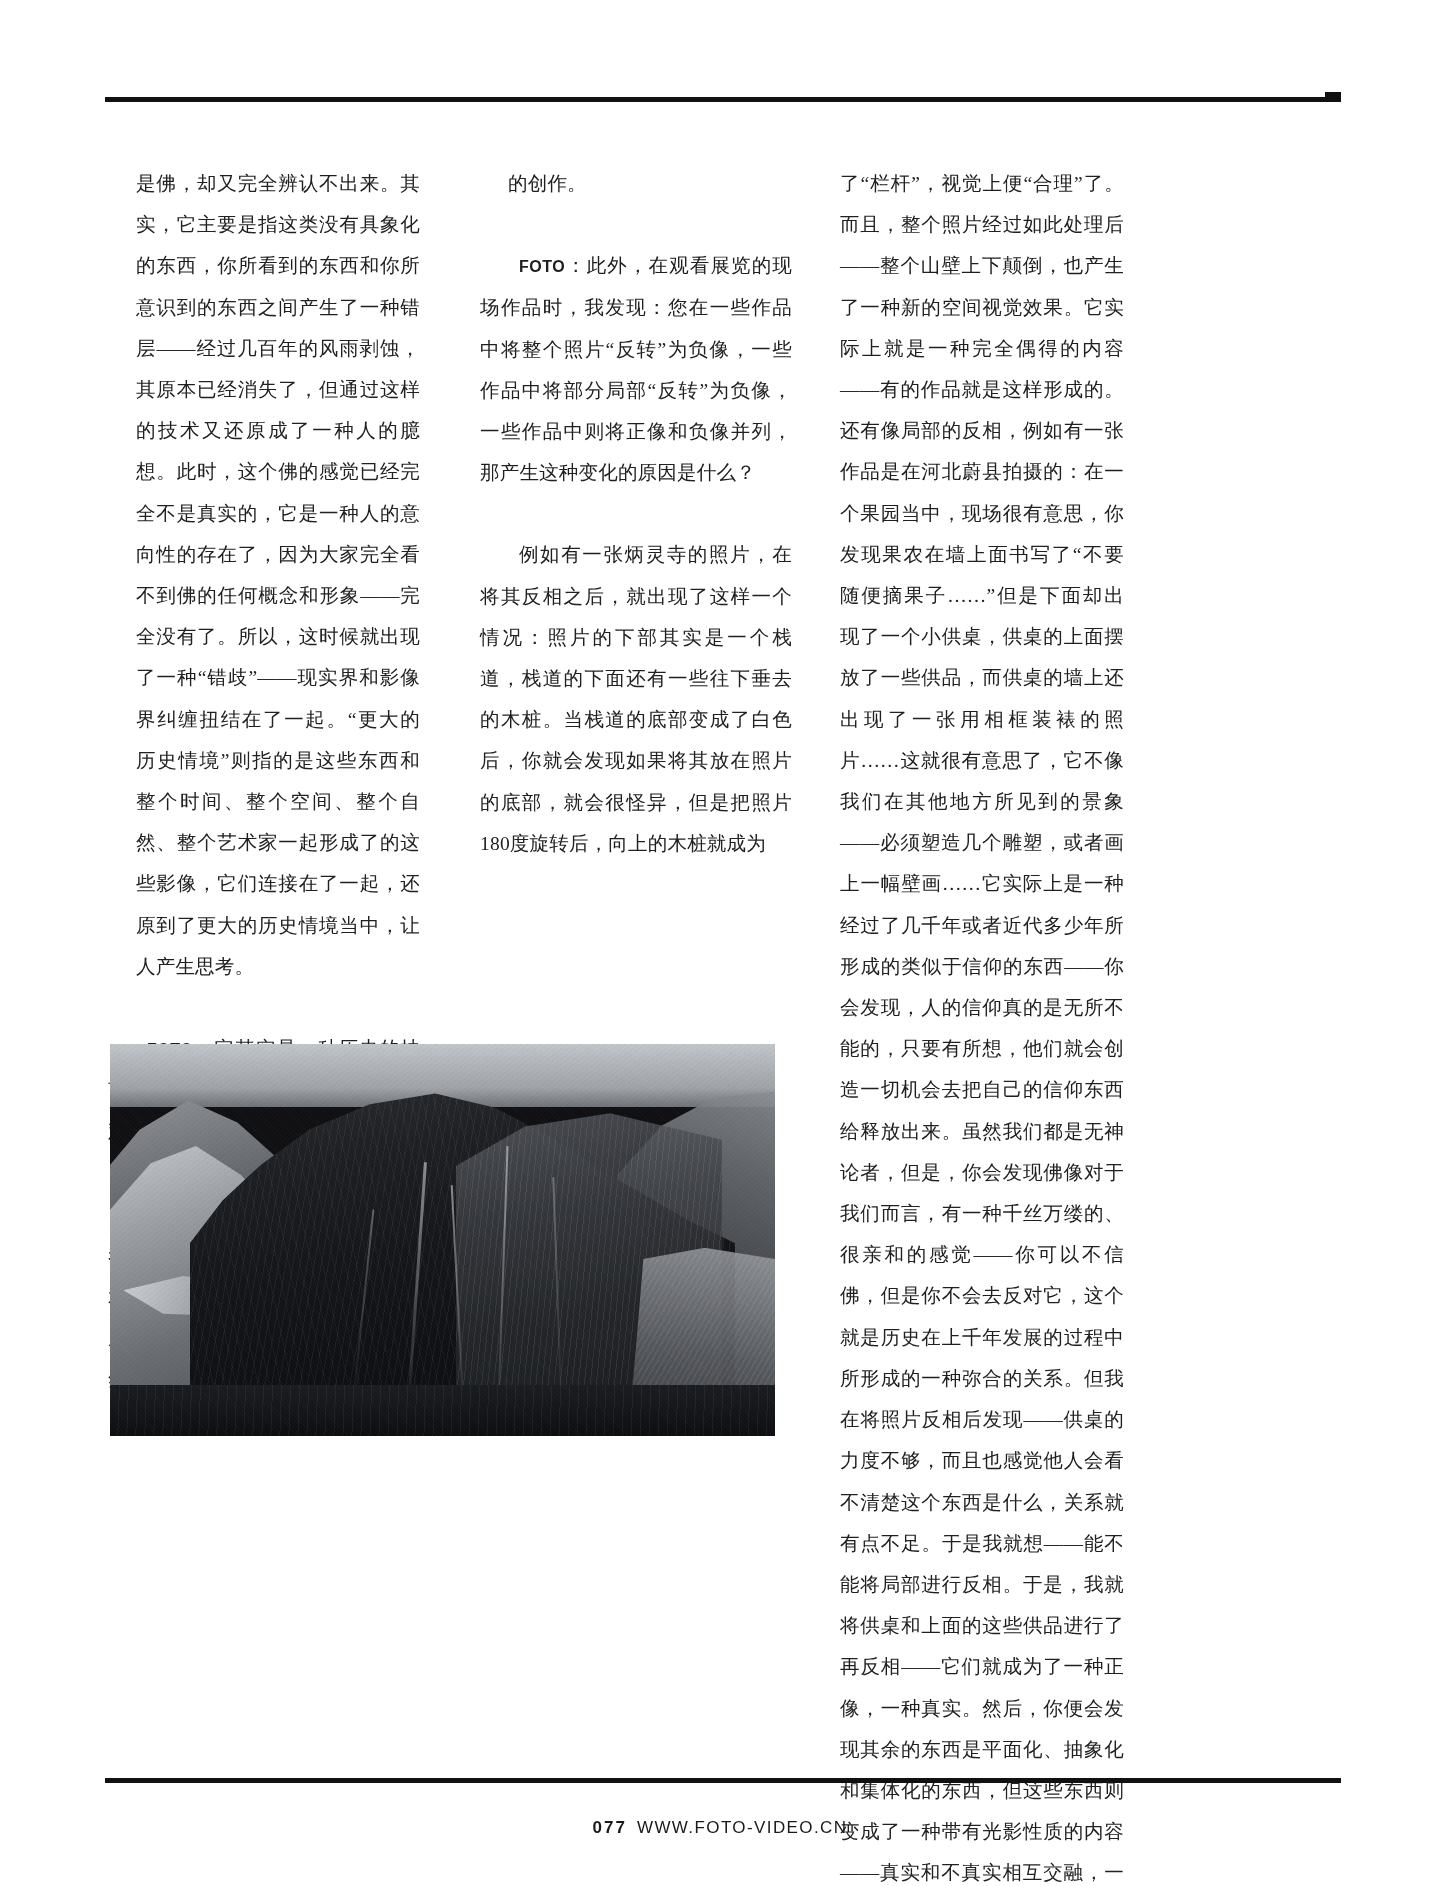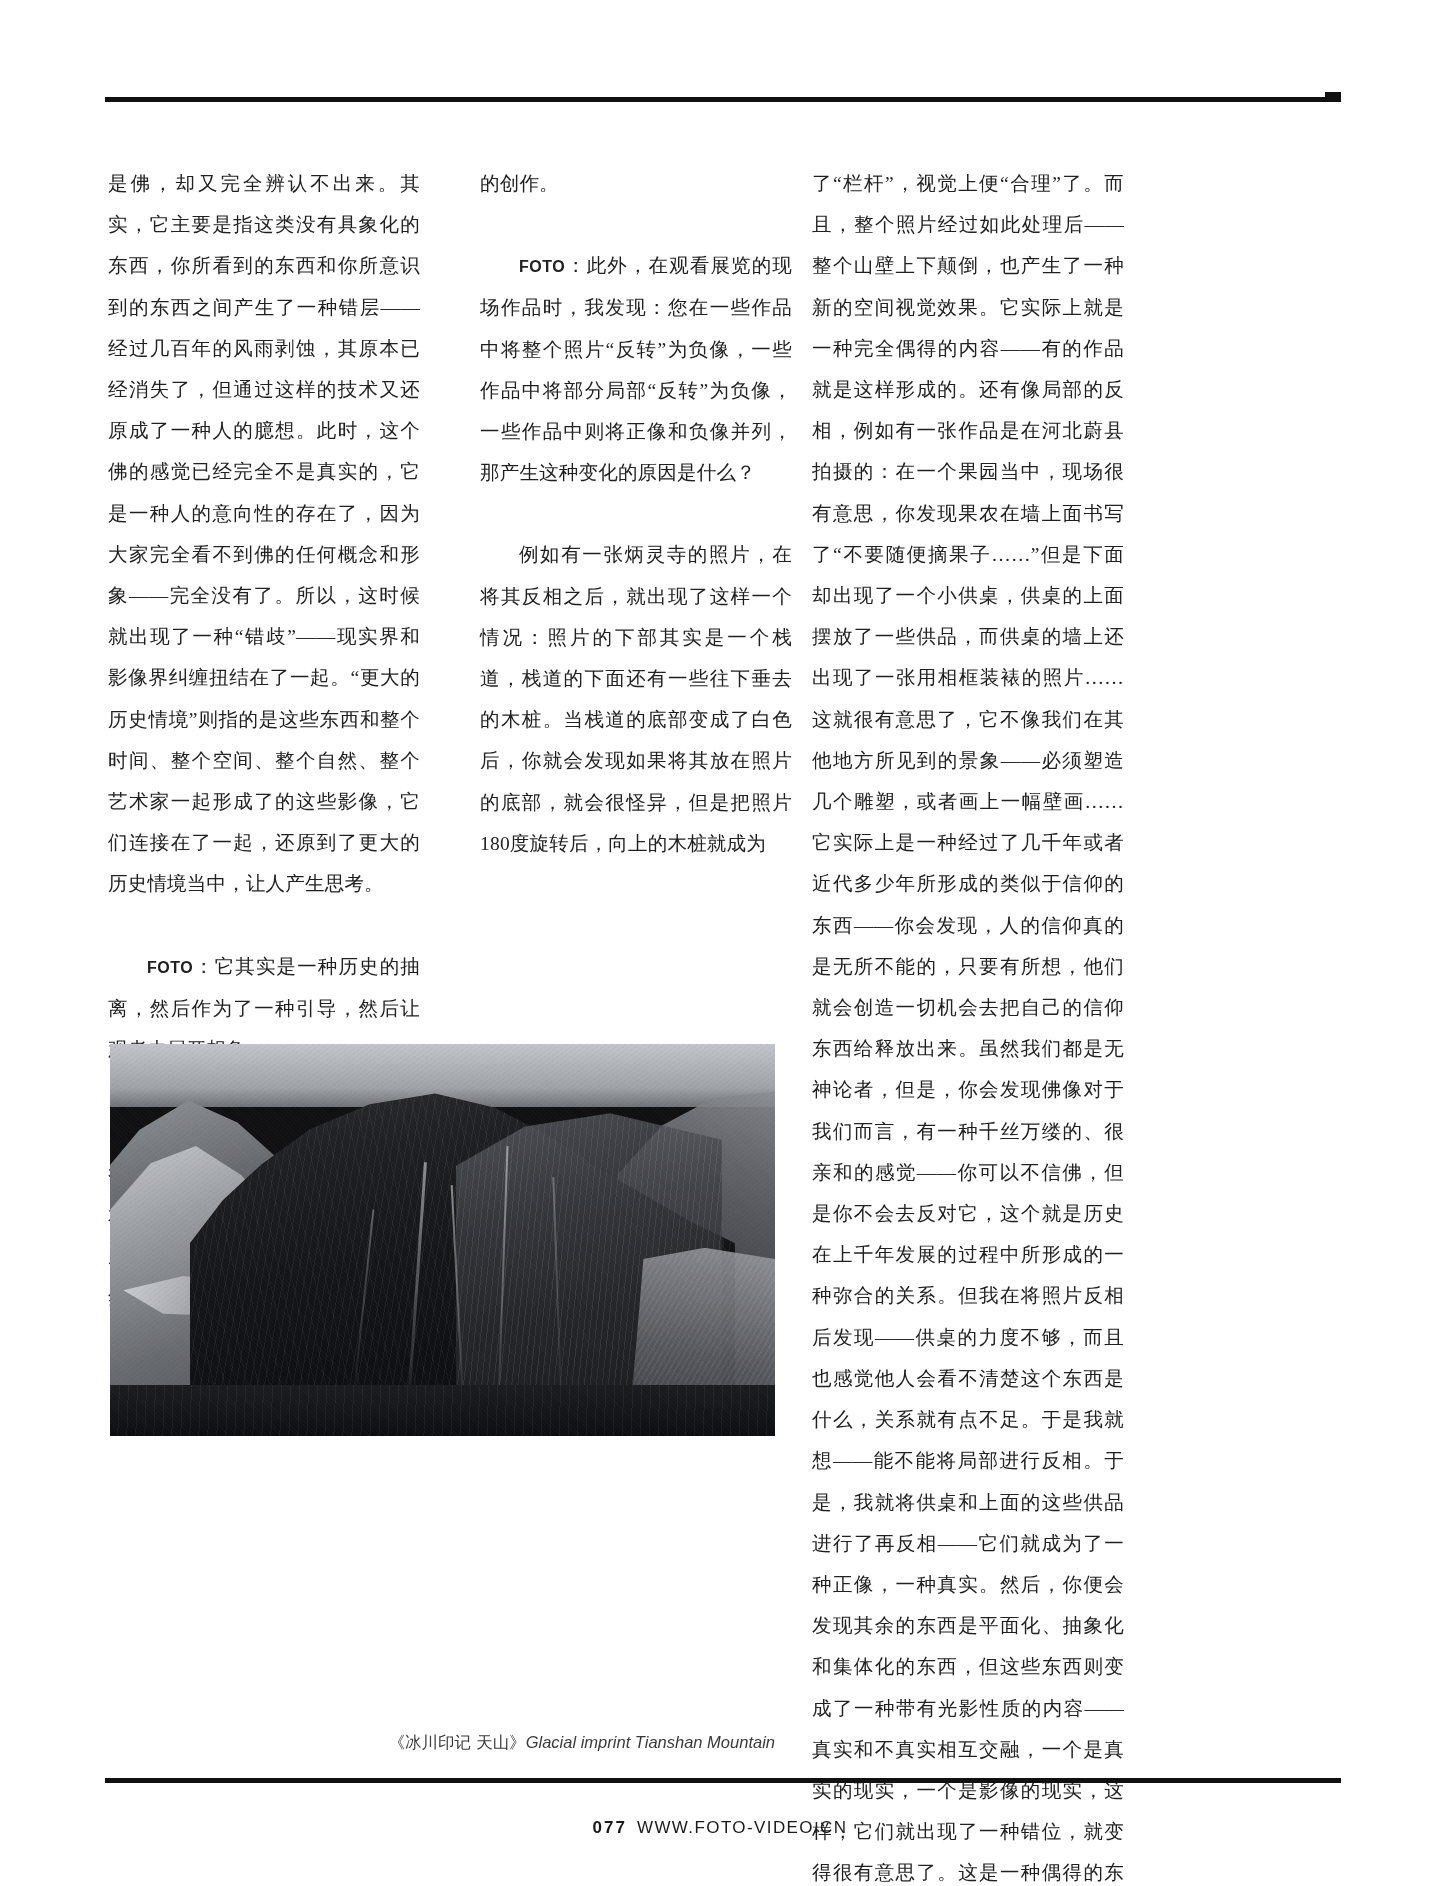--- a/index.html
+++ b/index.html
@@ -48,21 +48,21 @@
     color:#202020;
   }
   #col1{left:108px;}
   #col2{left:480px;}
   #col3{left:812px;}
 
   .col p{
     margin:0 0 0 0;
     text-indent:2em;
   }
-  .col p.noindent{text-indent:0;}
+  .col p.noindent{text-indent:0;margin-left:28px;}
   .col p + p{margin-top:41px;}
 
   .speaker{
     font-weight:bold;
     font-family:"Liberation Sans", sans-serif;
     font-size:16px;
     letter-spacing:0.5px;
   }
   .speaker-cn{
     font-weight:bold;
@@ -218,23 +218,20 @@
       <div class="streak" style="left:46%;top:30%;width:3px;height:58%;transform:rotate(4deg);"></div>
       <div class="streak" style="left:52%;top:36%;width:2px;height:52%;transform:rotate(-3deg);"></div>
       <div class="streak" style="left:59%;top:26%;width:2px;height:66%;transform:rotate(2deg);"></div>
       <div class="streak" style="left:38%;top:42%;width:2px;height:46%;transform:rotate(6deg);opacity:.6;"></div>
       <div class="streak" style="left:67%;top:34%;width:2px;height:54%;transform:rotate(-2deg);opacity:.55;"></div>
       <div class="foot-scree"></div>
       <div class="photo-grain"></div>
     </div>
   </div>
 
-  <div class="caption">
-    <span class="cn">《冰川印记 天山》</span><span class="en">Glacial imprint  Tianshan Mountain</span>
-  </div>
 
   <div class="rule-bottom"></div>
 
   <div class="footer">
     <span class="pageno">077</span><span class="url">WWW.FOTO-VIDEO.CN</span>
   </div>
 
 </div>
 
 </body></html>

